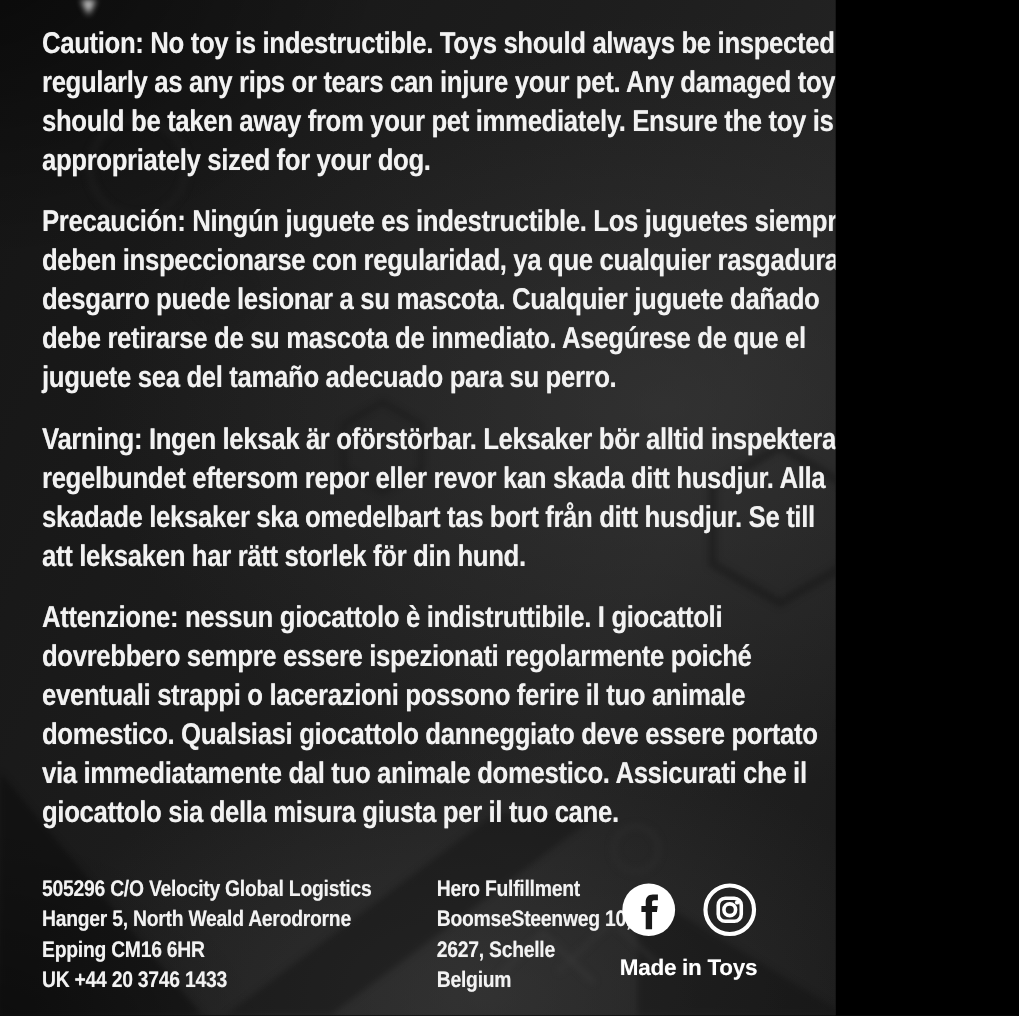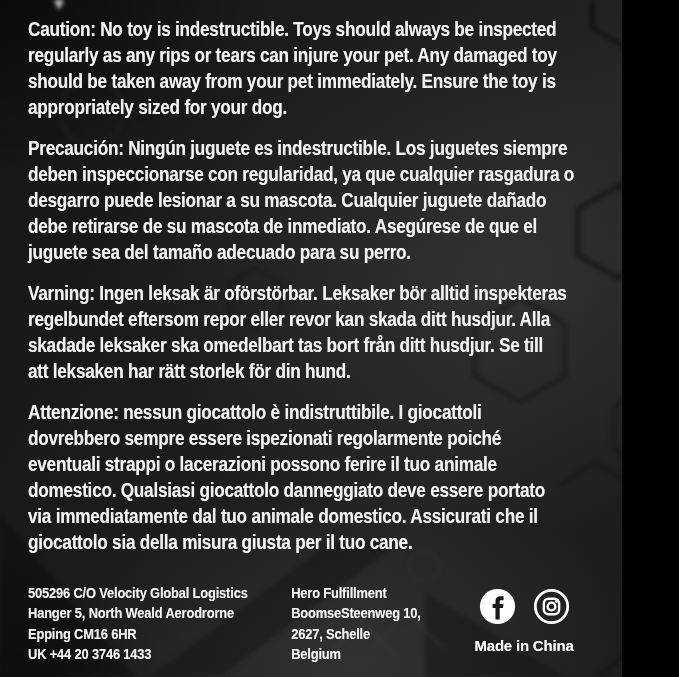--- a/index.html
+++ b/index.html
@@ -1,17 +1,17 @@
 <!DOCTYPE html>
 <html><head>
 <meta charset="utf-8">
 <style>
   html,body{margin:0;padding:0;background:#000;}
   .label{
-    position:relative;width:622px;height:677px;overflow:hidden;
+    position:relative;width:557px;height:677px;overflow:hidden;
     font-family:"Liberation Sans",sans-serif;
     background-color:#1c1c1c;
     background-image:
       radial-gradient(620px 420px at 80% 40%, rgba(64,64,64,.5), rgba(64,64,64,0) 62%),
       radial-gradient(520px 300px at 58% 98%, rgba(68,68,68,.45), rgba(68,68,68,0) 58%),
       radial-gradient(520px 380px at -5% -5%, rgba(0,0,0,.6), rgba(0,0,0,0) 55%),
       radial-gradient(420px 320px at -5% 105%, rgba(0,0,0,.5), rgba(0,0,0,0) 50%),
       linear-gradient(115deg,#151515,#1d1d1d 45%,#232323 70%,#1a1a1a 100%);
   }
   .pattern{position:absolute;left:0;top:0;filter:blur(2px);}
@@ -114,16 +114,16 @@
         <circle cx="20" cy="20" r="19" fill="#ffffff"></circle>
         <path d="M26.6 13.2h-2.8c-.9 0-1.4.5-1.4 1.5v2.6h4.1l-.6 4.3h-3.5V34h-4.6V21.6h-3.1v-4.3h3.1v-3c0-3.3 1.9-5.3 5.2-5.3h3.6z" fill="#181818"></path>
       </svg>
       <svg class="icon" width="37" height="37" viewBox="0 0 40 40">
         <circle cx="20" cy="20" r="17.5" fill="none" stroke="#ffffff" stroke-width="3"></circle>
         <rect x="11.7" y="11.7" width="16.6" height="16.6" rx="5" fill="none" stroke="#ffffff" stroke-width="2.6"></rect>
         <circle cx="20" cy="20" r="4.2" fill="none" stroke="#ffffff" stroke-width="2.6"></circle>
         <circle cx="25.3" cy="14.7" r="1.6" fill="#ffffff"></circle>
       </svg>
     </div>
-    <div class="madein">Made in China</div>
+    <div class="madein">Made in Toys</div>
   </div>
 
 </div>
 
 </body></html>

